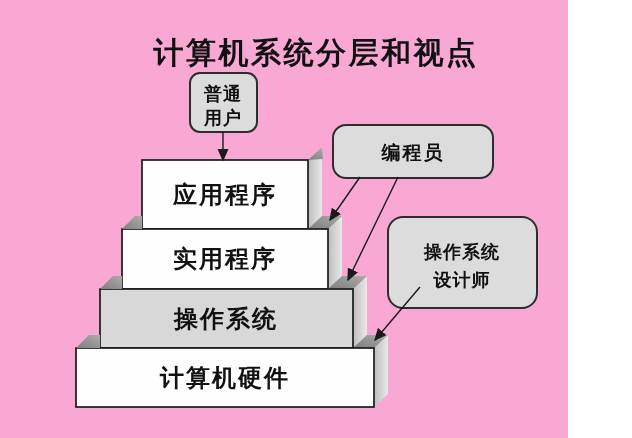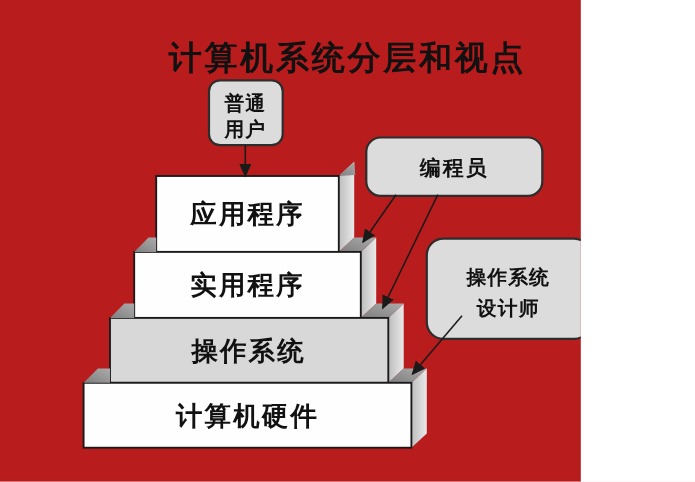--- a/index.html
+++ b/index.html
@@ -1,16 +1,16 @@
 <!DOCTYPE html>
 <html><head>
 <meta charset="utf-8">
 <style>
   html,body{margin:0;padding:0;background:#ffffff;}
-  #stage{position:relative;width:528px;height:438px;background:#b91c1c;overflow:hidden;
+  #stage{position:relative;width:568px;height:438px;background:#f9a8d4;overflow:hidden;
          font-family:"Liberation Serif","DejaVu Serif",serif;}
   svg{position:absolute;left:0;top:0;display:block;}
   text{font-family:"Liberation Serif","DejaVu Serif",serif;font-weight:bold;fill:#111111;}
   .title-text{font-size:30px;letter-spacing:2.5px;}
   .layer-label{font-size:24px;letter-spacing:2px;}
   .box-label-sm{font-size:18px;letter-spacing:1px;}
   .box-label-md{font-size:19px;letter-spacing:2px;}
   .front{stroke:#1a1a1a;stroke-width:1.7;}
   .actor-box{stroke:#2d2d2d;stroke-width:2;}
   .arrow{stroke:#1a1a1a;stroke-width:1.4;fill:none;}

